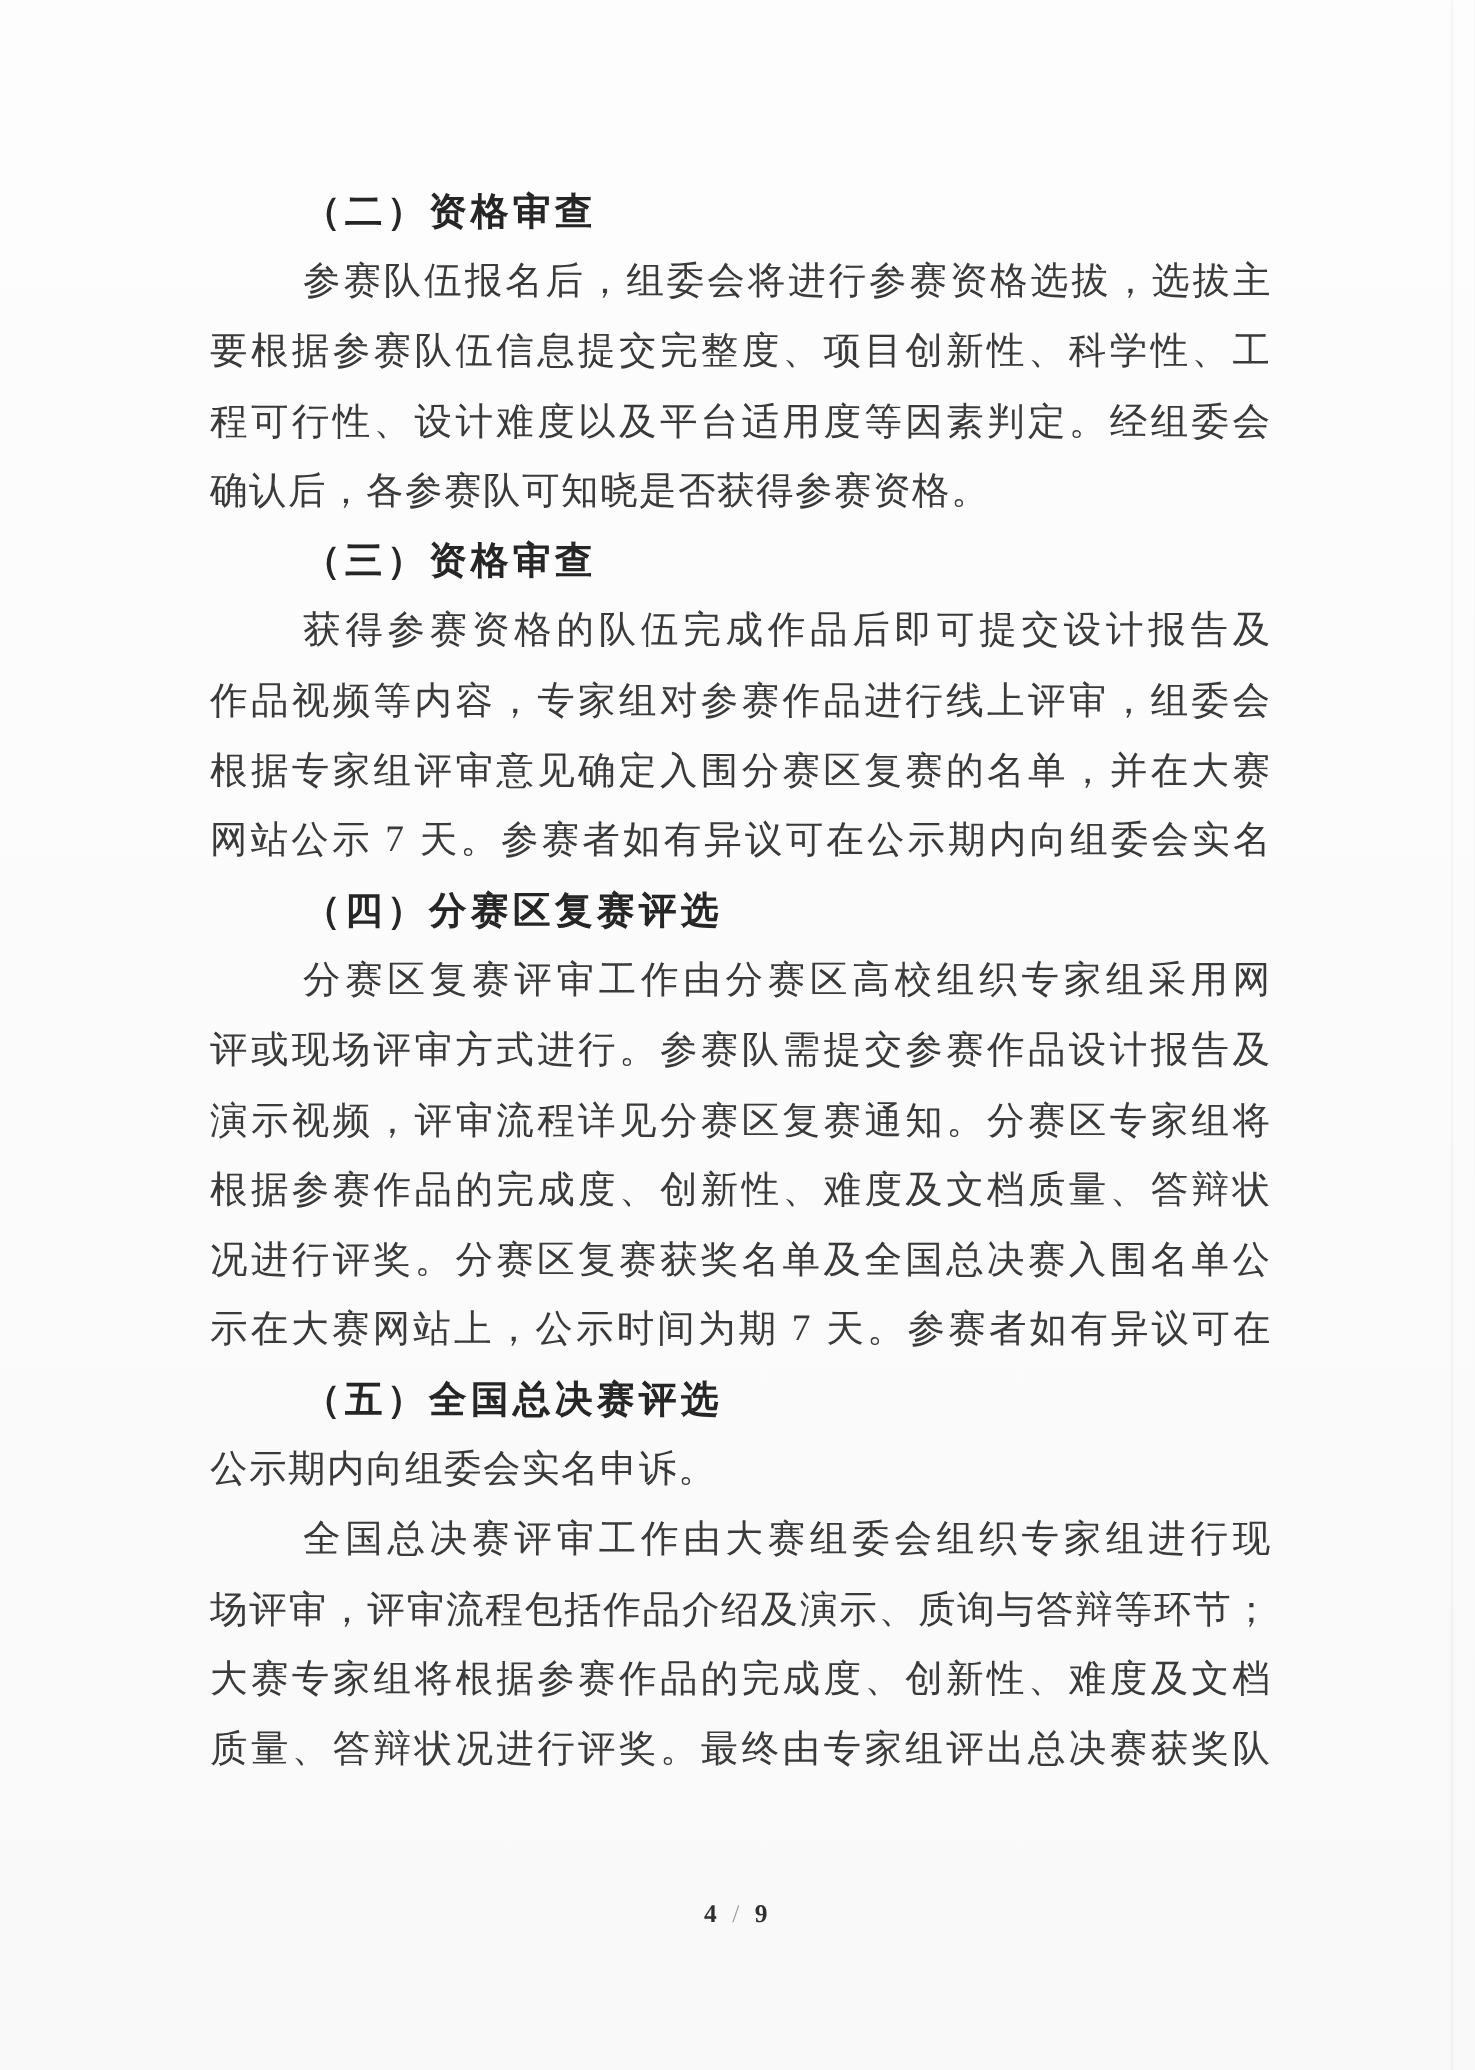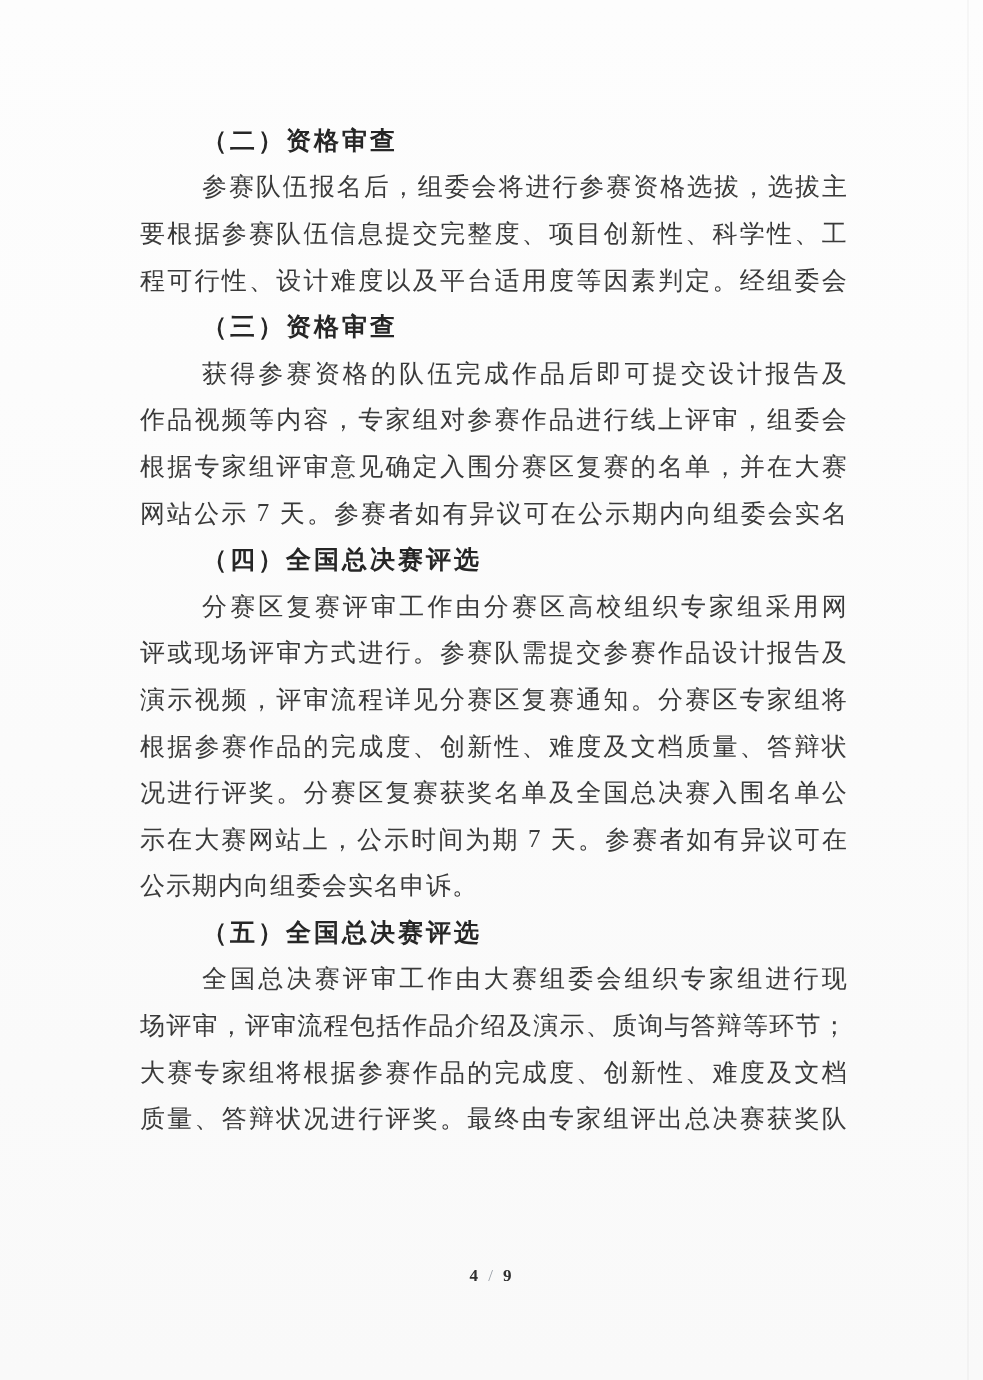--- a/index.html
+++ b/index.html
@@ -83,34 +83,35 @@
 <body>
 
 <div class="page">
 
   <div class="content">
 
   <div class="line heading">（二）资格审查</div>
       <div class="line body indent justify"><span>参</span><span>赛</span><span>队</span><span>伍</span><span>报</span><span>名</span><span>后</span><span>，</span><span>组</span><span>委</span><span>会</span><span>将</span><span>进</span><span>行</span><span>参</span><span>赛</span><span>资</span><span>格</span><span>选</span><span>拔</span><span>，</span><span>选</span><span>拔</span><span>主</span></div>
       <div class="line body justify"><span>要</span><span>根</span><span>据</span><span>参</span><span>赛</span><span>队</span><span>伍</span><span>信</span><span>息</span><span>提</span><span>交</span><span>完</span><span>整</span><span>度</span><span>、</span><span>项</span><span>目</span><span>创</span><span>新</span><span>性</span><span>、</span><span>科</span><span>学</span><span>性</span><span>、</span><span>工</span></div>
       <div class="line body justify"><span>程</span><span>可</span><span>行</span><span>性</span><span>、</span><span>设</span><span>计</span><span>难</span><span>度</span><span>以</span><span>及</span><span>平</span><span>台</span><span>适</span><span>用</span><span>度</span><span>等</span><span>因</span><span>素</span><span>判</span><span>定</span><span>。</span><span>经</span><span>组</span><span>委</span><span>会</span></div>
+      <div class="line body plain">确认后，各参赛队可知晓是否获得参赛资格。</div>
       <div class="line heading">（三）资格审查</div>
       <div class="line body indent justify"><span>获</span><span>得</span><span>参</span><span>赛</span><span>资</span><span>格</span><span>的</span><span>队</span><span>伍</span><span>完</span><span>成</span><span>作</span><span>品</span><span>后</span><span>即</span><span>可</span><span>提</span><span>交</span><span>设</span><span>计</span><span>报</span><span>告</span><span>及</span></div>
       <div class="line body justify"><span>作</span><span>品</span><span>视</span><span>频</span><span>等</span><span>内</span><span>容</span><span>，</span><span>专</span><span>家</span><span>组</span><span>对</span><span>参</span><span>赛</span><span>作</span><span>品</span><span>进</span><span>行</span><span>线</span><span>上</span><span>评</span><span>审</span><span>，</span><span>组</span><span>委</span><span>会</span></div>
       <div class="line body justify"><span>根</span><span>据</span><span>专</span><span>家</span><span>组</span><span>评</span><span>审</span><span>意</span><span>见</span><span>确</span><span>定</span><span>入</span><span>围</span><span>分</span><span>赛</span><span>区</span><span>复</span><span>赛</span><span>的</span><span>名</span><span>单</span><span>，</span><span>并</span><span>在</span><span>大</span><span>赛</span></div>
       <div class="line body justify"><span>网</span><span>站</span><span>公</span><span>示</span><span> </span><span>7</span><span> </span><span>天</span><span>。</span><span>参</span><span>赛</span><span>者</span><span>如</span><span>有</span><span>异</span><span>议</span><span>可</span><span>在</span><span>公</span><span>示</span><span>期</span><span>内</span><span>向</span><span>组</span><span>委</span><span>会</span><span>实</span><span>名</span></div>
-      <div class="line heading">（四）全国总决赛评选</div>
+      <div class="line heading">（四）分赛区复赛评选</div>
       <div class="line body indent justify"><span>分</span><span>赛</span><span>区</span><span>复</span><span>赛</span><span>评</span><span>审</span><span>工</span><span>作</span><span>由</span><span>分</span><span>赛</span><span>区</span><span>高</span><span>校</span><span>组</span><span>织</span><span>专</span><span>家</span><span>组</span><span>采</span><span>用</span><span>网</span></div>
       <div class="line body justify"><span>评</span><span>或</span><span>现</span><span>场</span><span>评</span><span>审</span><span>方</span><span>式</span><span>进</span><span>行</span><span>。</span><span>参</span><span>赛</span><span>队</span><span>需</span><span>提</span><span>交</span><span>参</span><span>赛</span><span>作</span><span>品</span><span>设</span><span>计</span><span>报</span><span>告</span><span>及</span></div>
       <div class="line body justify"><span>演</span><span>示</span><span>视</span><span>频</span><span>，</span><span>评</span><span>审</span><span>流</span><span>程</span><span>详</span><span>见</span><span>分</span><span>赛</span><span>区</span><span>复</span><span>赛</span><span>通</span><span>知</span><span>。</span><span>分</span><span>赛</span><span>区</span><span>专</span><span>家</span><span>组</span><span>将</span></div>
       <div class="line body justify"><span>根</span><span>据</span><span>参</span><span>赛</span><span>作</span><span>品</span><span>的</span><span>完</span><span>成</span><span>度</span><span>、</span><span>创</span><span>新</span><span>性</span><span>、</span><span>难</span><span>度</span><span>及</span><span>文</span><span>档</span><span>质</span><span>量</span><span>、</span><span>答</span><span>辩</span><span>状</span></div>
       <div class="line body justify"><span>况</span><span>进</span><span>行</span><span>评</span><span>奖</span><span>。</span><span>分</span><span>赛</span><span>区</span><span>复</span><span>赛</span><span>获</span><span>奖</span><span>名</span><span>单</span><span>及</span><span>全</span><span>国</span><span>总</span><span>决</span><span>赛</span><span>入</span><span>围</span><span>名</span><span>单</span><span>公</span></div>
       <div class="line body justify"><span>示</span><span>在</span><span>大</span><span>赛</span><span>网</span><span>站</span><span>上</span><span>，</span><span>公</span><span>示</span><span>时</span><span>间</span><span>为</span><span>期</span><span> </span><span>7</span><span> </span><span>天</span><span>。</span><span>参</span><span>赛</span><span>者</span><span>如</span><span>有</span><span>异</span><span>议</span><span>可</span><span>在</span></div>
+      <div class="line heading">（五）全国总决赛评选</div>
       <div class="line body plain">公示期内向组委会实名申诉。</div>
-      <div class="line heading">（五）全国总决赛评选</div>
       <div class="line body indent justify"><span>全</span><span>国</span><span>总</span><span>决</span><span>赛</span><span>评</span><span>审</span><span>工</span><span>作</span><span>由</span><span>大</span><span>赛</span><span>组</span><span>委</span><span>会</span><span>组</span><span>织</span><span>专</span><span>家</span><span>组</span><span>进</span><span>行</span><span>现</span></div>
       <div class="line body justify"><span>场</span><span>评</span><span>审</span><span>，</span><span>评</span><span>审</span><span>流</span><span>程</span><span>包</span><span>括</span><span>作</span><span>品</span><span>介</span><span>绍</span><span>及</span><span>演</span><span>示</span><span>、</span><span>质</span><span>询</span><span>与</span><span>答</span><span>辩</span><span>等</span><span>环</span><span>节</span><span>；</span></div>
       <div class="line body justify"><span>大</span><span>赛</span><span>专</span><span>家</span><span>组</span><span>将</span><span>根</span><span>据</span><span>参</span><span>赛</span><span>作</span><span>品</span><span>的</span><span>完</span><span>成</span><span>度</span><span>、</span><span>创</span><span>新</span><span>性</span><span>、</span><span>难</span><span>度</span><span>及</span><span>文</span><span>档</span></div>
       <div class="line body justify"><span>质</span><span>量</span><span>、</span><span>答</span><span>辩</span><span>状</span><span>况</span><span>进</span><span>行</span><span>评</span><span>奖</span><span>。</span><span>最</span><span>终</span><span>由</span><span>专</span><span>家</span><span>组</span><span>评</span><span>出</span><span>总</span><span>决</span><span>赛</span><span>获</span><span>奖</span><span>队</span></div>
     </div>
 
   <div class="footer">
     <span>4</span>
     <span class="slash">/</span>
     <span>9</span>

